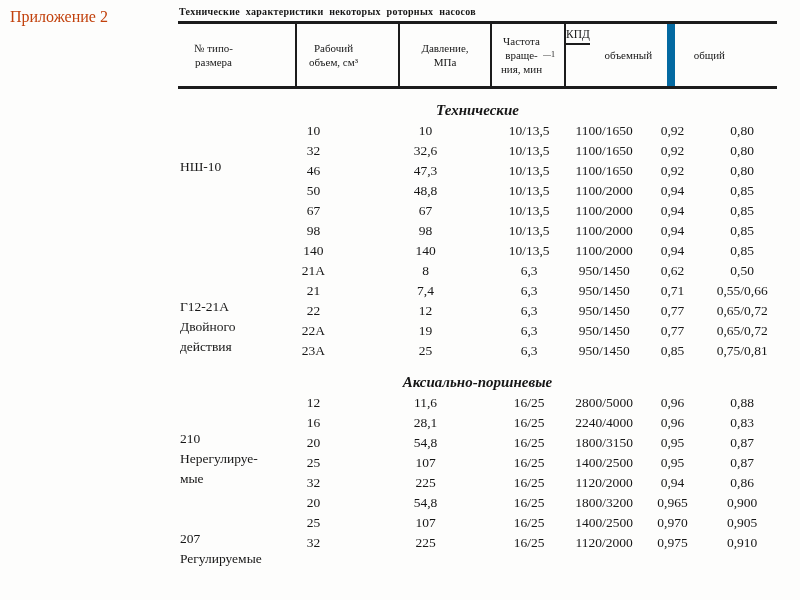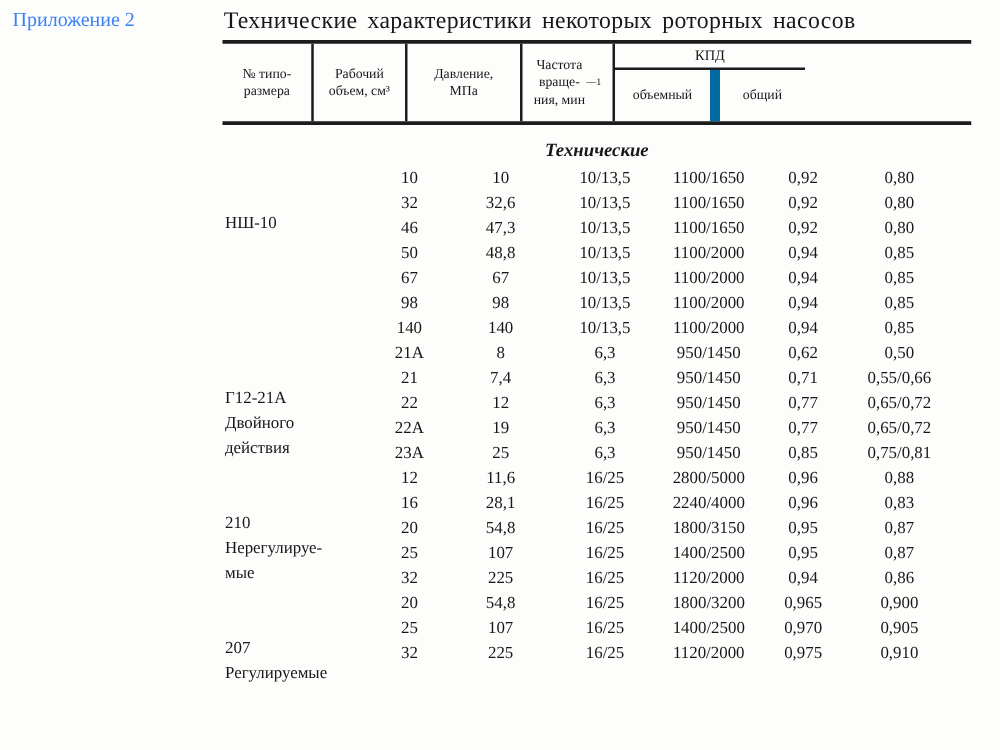--- a/index.html
+++ b/index.html
@@ -6,50 +6,50 @@
   body {
     width: 800px; height: 600px;
     background: #fdfdfc;
     color: #171717;
     font-family: "Liberation Serif", "DejaVu Serif", serif;
     position: relative;
     overflow: hidden;
   }
   .appendix {
     position: absolute; left: 10px; top: 8px;
-    font-size: 16px; color: #3b82f6;
+    font-size: 16px; color: #c2410c;
   }
   .table-area {
     position: absolute; left: 178px; top: 6px; width: 599px;
   }
   .title {
-    font-weight: normal; font-size: 19px;
+    font-weight: bold; font-size: 10px;
     letter-spacing: 0.3px; word-spacing: 3px;
     margin: 0 0 4px 1px; white-space: nowrap;
   }
   * { box-sizing: border-box; }
   .thead {
     display: flex; align-items: stretch; height: 68px;
     border-top: 3px solid #1c1c1c;
     border-bottom: 3px solid #1c1c1c;
   }
   .hc {
     display: flex; align-items: center; justify-content: center;
     text-align: center; font-size: 11px; line-height: 1.3;
     white-space: pre-line;
   }
   .c-type   { width: 114px; }
   .c-size   { width: 71px; }
-  .c-vol    { width: 75px; }
-  .c-press  { width: 92px; }
+  .c-vol    { width: 75px; margin-left: 46px; }
+  .c-press  { width: 92px; margin-left: 28px; }
   .c-speed  { width: 74px; }
   .c-voleff { width: 77px; }
   .c-toteff { width: 77px; }
   .thead > .hc + .hc, .thead > .kpd-group { border-left: 2px solid #1c1c1c; }
-  .kpd-group { width: 154px; display: flex; flex-direction: column; }
+  .kpd-group { width: 154px; display: flex; flex-direction: row; }
   .kpd-top {
     height: 21px; border-bottom: 2px solid #1c1c1c;
     display: flex; align-items: center; justify-content: center;
     font-size: 11.5px;
   }
   .kpd-bottom { flex: 1; display: flex; }
   .kpd-bottom .c-toteff { border-left: 8px solid #0369a1; text-align: center; }
   sup.hdr-sup { font-size: 8px; line-height: 0; margin-left: 1px; }
   .tbody { width: 599px; }
   .section-label {
@@ -199,20 +199,21 @@
         </div>
         <div class="trow">
           <div class="tcell c-type left"></div>
           <div class="tcell c-size">23А</div>
           <div class="tcell c-vol">25</div>
           <div class="tcell c-press">6,3</div>
           <div class="tcell c-speed">950/1450</div>
           <div class="tcell c-voleff">0,85</div>
           <div class="tcell c-toteff">0,75/0,81</div>
         </div>
+        <div class="section-label">Аксиально-поршневые</div>
         <div class="trow">
           <div class="tcell c-type left">210</div>
           <div class="tcell c-size">12</div>
           <div class="tcell c-vol">11,6</div>
           <div class="tcell c-press">16/25</div>
           <div class="tcell c-speed">2800/5000</div>
           <div class="tcell c-voleff">0,96</div>
           <div class="tcell c-toteff">0,88</div>
         </div>
         <div class="trow">

